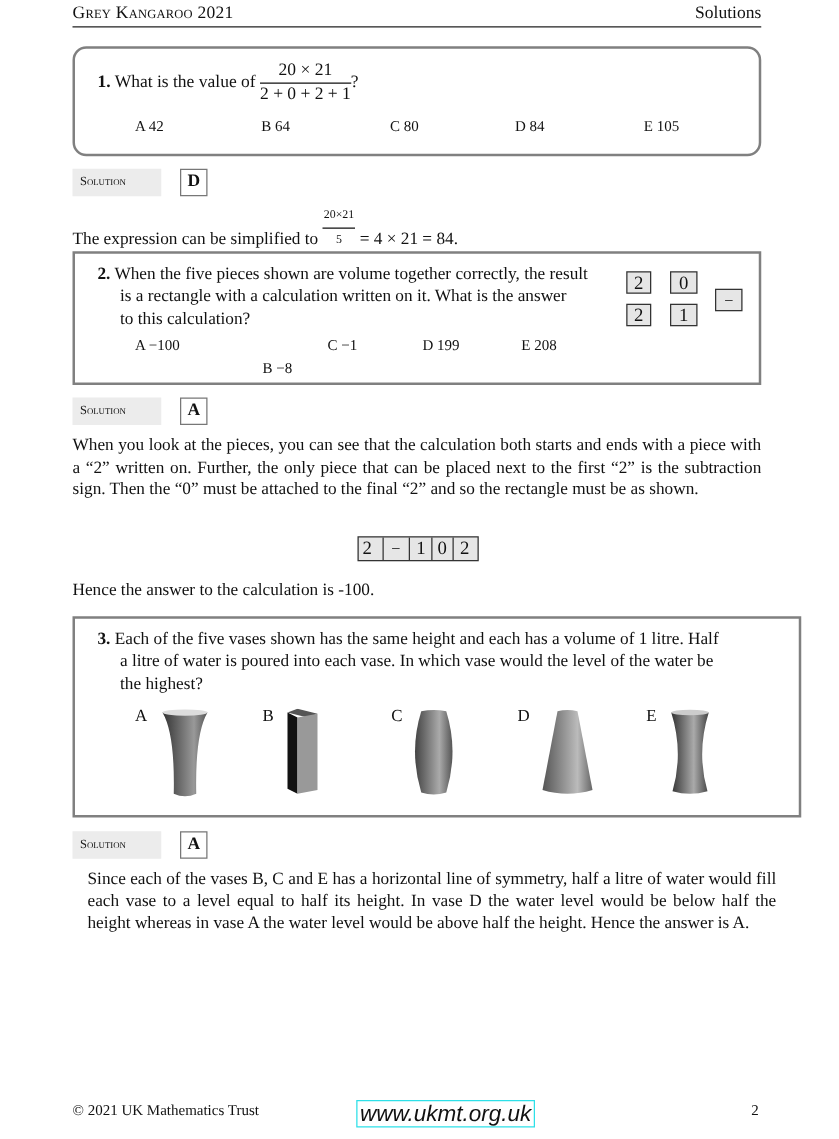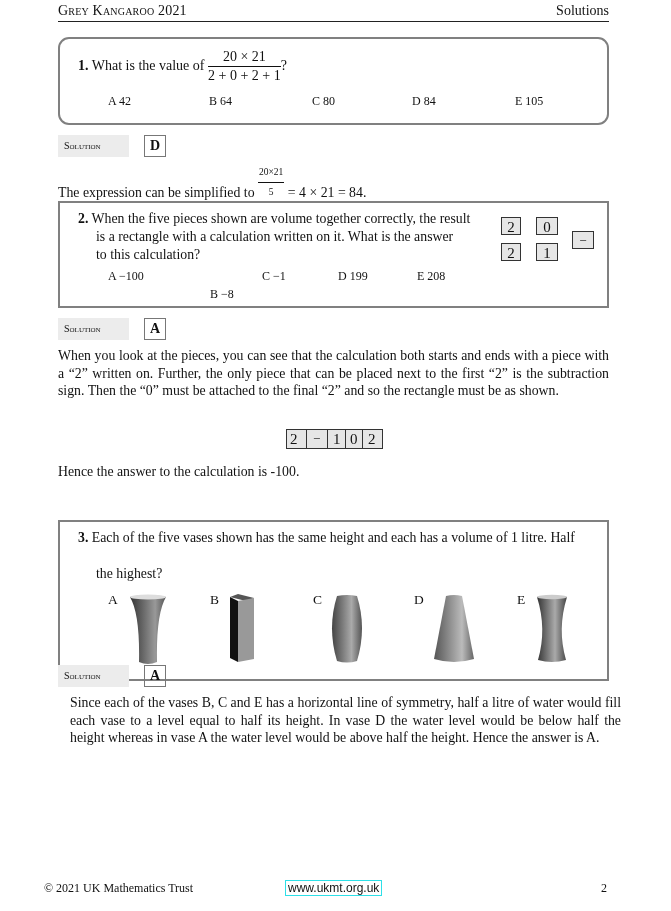--- a/index.html
+++ b/index.html
@@ -37,21 +37,21 @@
   .frac .num { display: block; border-bottom: 1px solid #111; padding: 0 2px 1px 2px; }
   .frac .den { display: block; padding-top: 1px; }
   .frac.small { font-size: 9.5px; vertical-align: 2px; }
   .frac.small .num { border-bottom: 1px solid #111; padding: 0 1px; }
   .piece {
     position: absolute; height: 18px; background: #e6e6e6; border: 1px solid #333;
     font-size: 15px; line-height: 18px; text-align: center; box-sizing: border-box;
   }
   .vase-label { position: absolute; font-size: 13.5px; }
   .footer { position: absolute; top: 881px; font-size: 12px; }
-  .link { border: 1px solid #2de0e8; padding: 0 2px; font-family: "Liberation Sans", "DejaVu Sans", sans-serif; font-size: 12px; }
+  .link { border: 1px solid #2de0e8; padding: 0 2px; font-family: "Liberation Sans", "DejaVu Sans", sans-serif; font-size: 18px; font-style: italic; }
 </style>
 </head>
 <body>
 
 <div class="abs header">
   <span class="left">Grey Kangaroo 2021</span>
   <span class="right">Solutions</span>
 </div>
 
 <div class="qbox" style="top:37px;height:84px;border-radius:11px;">
@@ -116,25 +116,25 @@
   <div class="abs" style="left:40px;top:0;height:18px;border-left:1px solid #333;"></div>
   <div class="abs" style="left:46px;top:0;font-size:15px;line-height:18px;">1</div>
   <div class="abs" style="left:58px;top:0;height:18px;border-left:1px solid #333;"></div>
   <div class="abs" style="left:63px;top:0;font-size:15px;line-height:18px;">0</div>
   <div class="abs" style="left:75px;top:0;height:18px;border-left:1px solid #333;"></div>
   <div class="abs" style="left:81px;top:0;font-size:15px;line-height:18px;">2</div>
 </div>
 
 <div class="para" style="top:463px;">Hence the answer to the calculation is -100.</div>
 
-<div class="qbox" style="top:520px;height:157px;">
+<div class="qbox" style="top:493px;height:157px;padding-left:32px;">
   <div class="abs" style="left:18px;top:7px;width:522px;font-size:13.8px;line-height:18px;">
     <span class="qnum">3.</span>
     <span>Each of the five vases shown has the same height and each has a volume of 1 litre. Half</span><br>
-    <br>
+    <span style="padding-left:18px">a litre of water is poured into each vase. In which vase would the level of the water be</span><br>
     <span style="padding-left:18px">the highest?</span>
   </div>
 
   <div class="vase-label" style="left:48px;top:70px;">A</div>
   <svg class="abs" style="left:68px;top:72px;" width="40" height="72" viewBox="0 0 40 72">
     <defs>
       <linearGradient id="gA" x1="0" x2="1">
           <stop offset="0" stop-color="#333"></stop>
           <stop offset="0.7" stop-color="#999"></stop>
           <stop offset="1" stop-color="#555"></stop>
@@ -188,17 +188,17 @@
     <ellipse cx="16" cy="3" rx="15" ry="2.2" fill="#ccc"></ellipse>
   </svg>
 </div>
 
 <div class="sol-row" style="top:665px;">
   <div class="sol-label">Solution</div>
   <div class="sol-answer">A</div>
 </div>
 <div class="para" style="top:694px;margin-left:12px;">Since each of the vases B, C and E has a horizontal line of symmetry, half a litre of water would fill each vase to a level equal to half its height. In vase D the water level would be below half the height whereas in vase A the water level would be above half the height. Hence the answer is A.</div>
 
-<div class="footer" style="left:44px;">© 2021 UK Mathematics Trust</div>
+<div class="footer" style="left:58px;">© 2021 UK Mathematics Trust</div>
 <div class="footer" style="left:285px;">
   <span class="link">www.ukmt.org.uk</span>
 </div>
 <div class="footer" style="left:601px;">2</div>
 
 </body></html>

